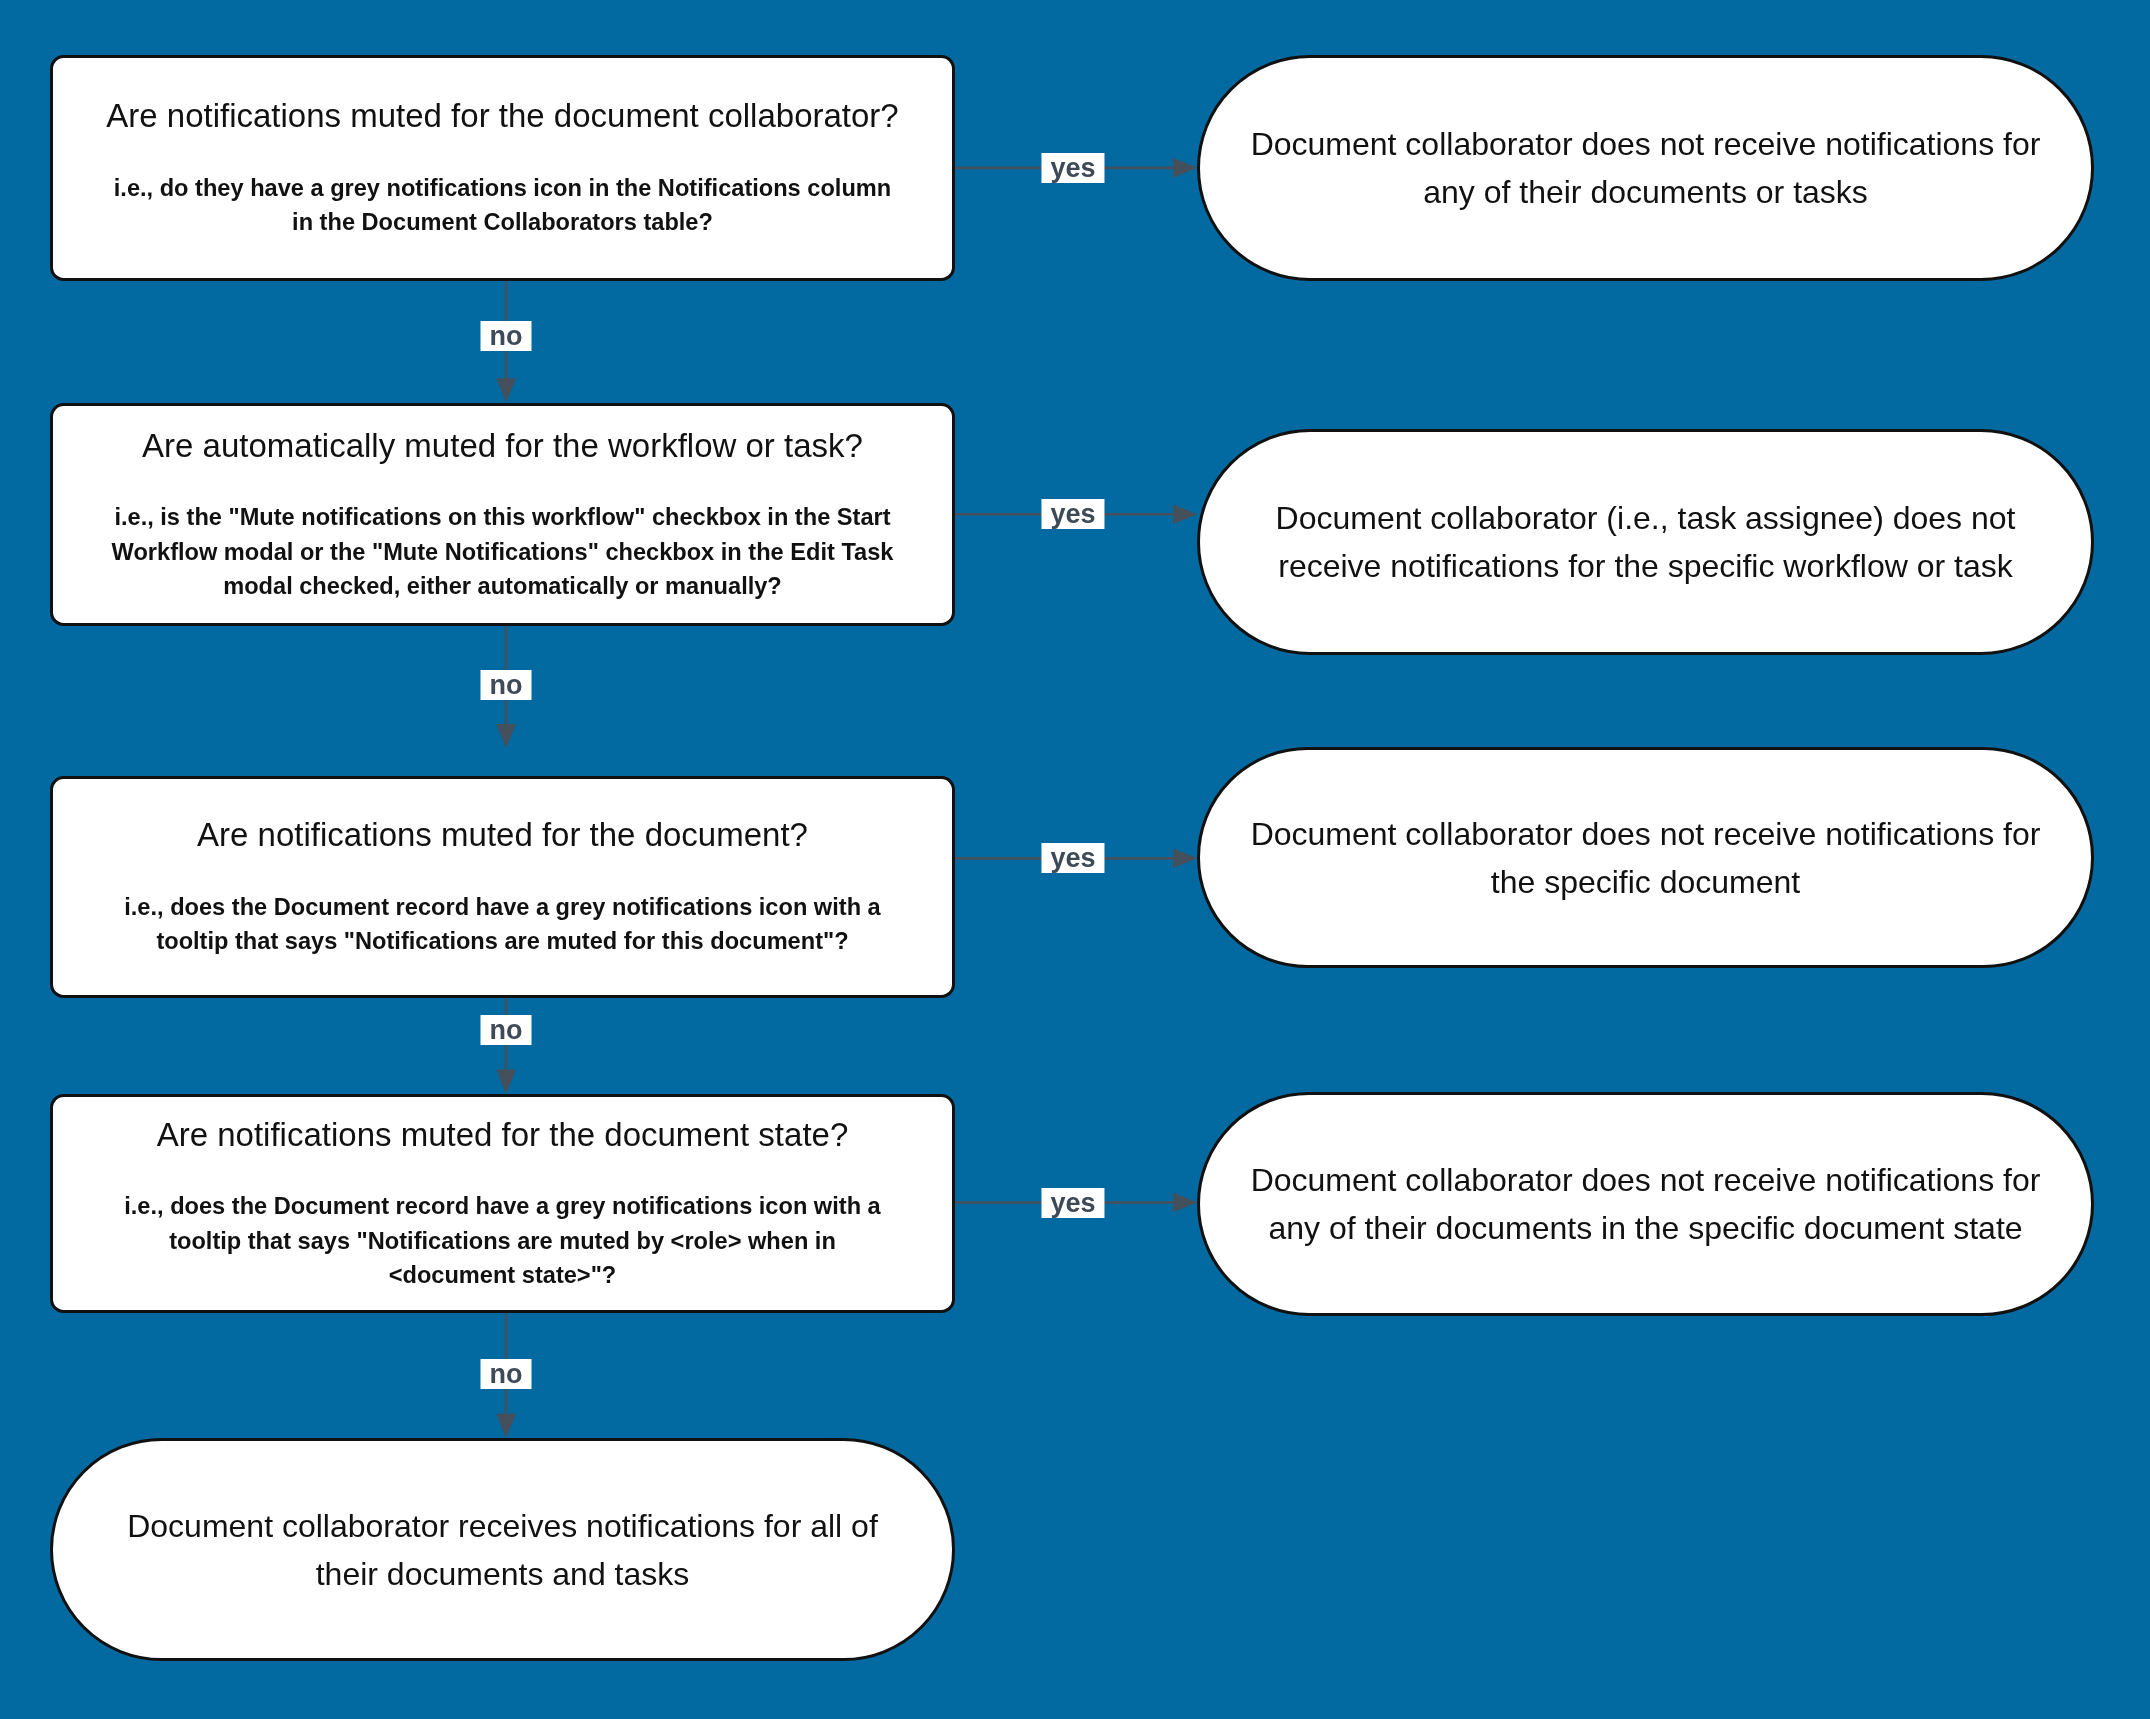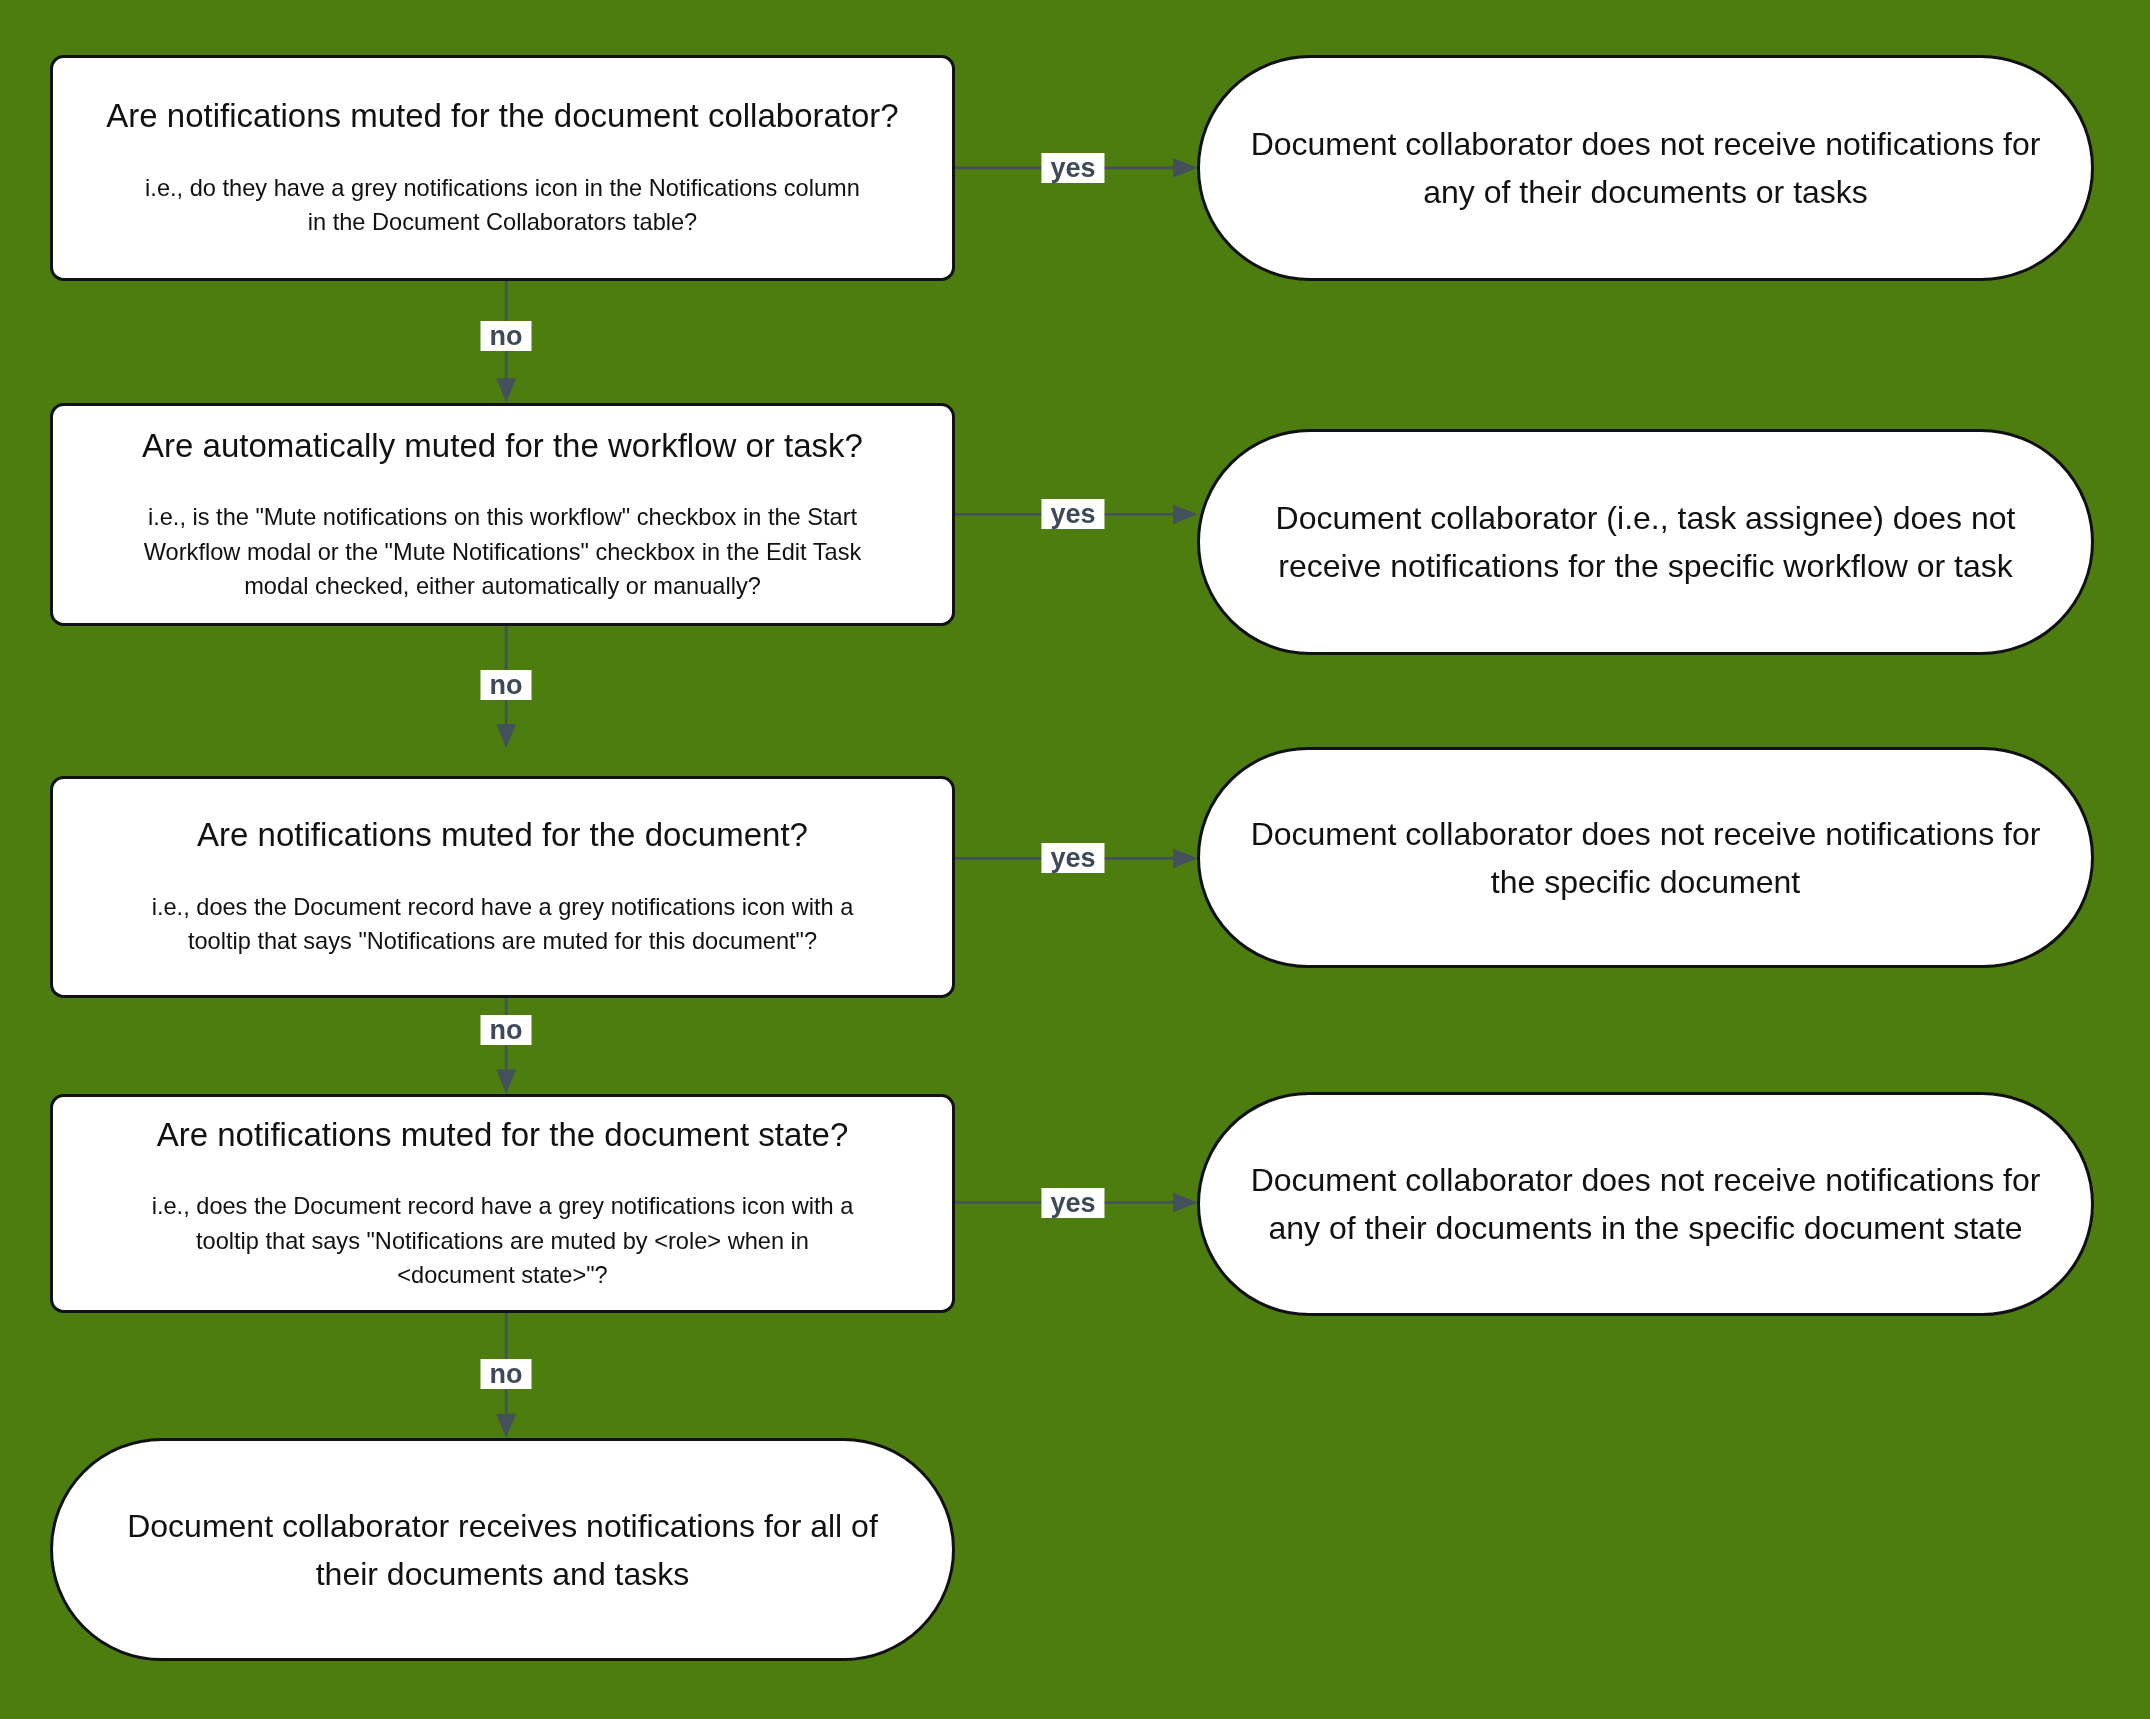--- a/index.html
+++ b/index.html
@@ -2,21 +2,21 @@
 <html style="font-size:12px"><head>
 <meta charset="utf-8">
 <style>
   * { box-sizing: border-box; margin: 0; padding: 0; }
   html, body { background: #ffffff; }
   body { font-family: "Liberation Sans", sans-serif; }
   .canvas {
     position: relative;
     width: 2151px;
     height: 1719px;
-    background: #4d7c0f;
+    background: #0369a1;
     overflow: hidden;
   }
   .connectors { position: absolute; left: 0; top: 0; width: 2151px; height: 1719px; }
   .node {
     position: absolute;
     background: #ffffff;
     border: 3px solid #111111;
     display: flex;
     flex-direction: column;
     align-items: center;
@@ -26,20 +26,21 @@
   }
   .qbox { border-radius: 13.7px; gap: 35px; padding: 10.6px 30px; }
   .pill  { border-radius: 114px; padding: 10.6px 13.7px; }
   .q-title { font-size: 33px; line-height: 1.2; color: #111111; }
   .q-detail {
     font-size: 23.6px;
     line-height: 1.46;
     color: #111111;
     white-space: pre-line;
     max-width: 824px;
+    font-weight: bold;
   }
   .outcome-text {
     font-size: 32px;
     line-height: 1.5;
     color: #111111;
     white-space: pre-line;
   }
   .edge-label {
     position: absolute;
     transform: translate(-50%, -50%);

